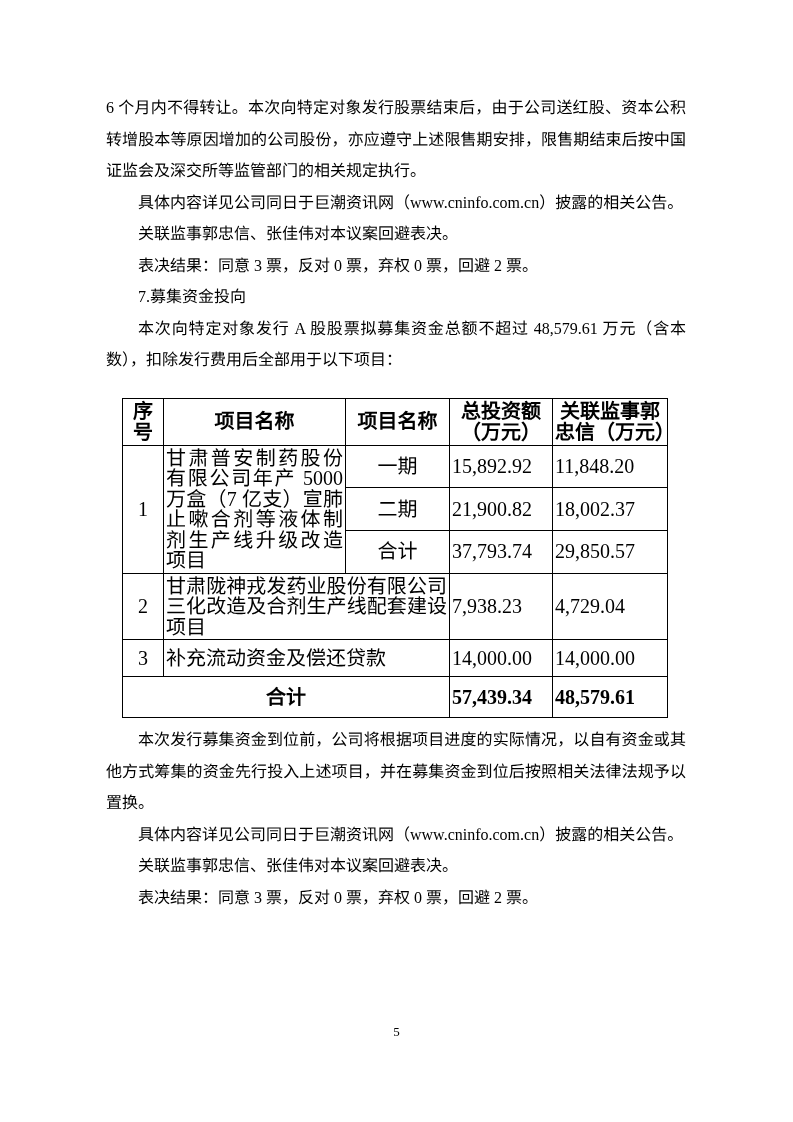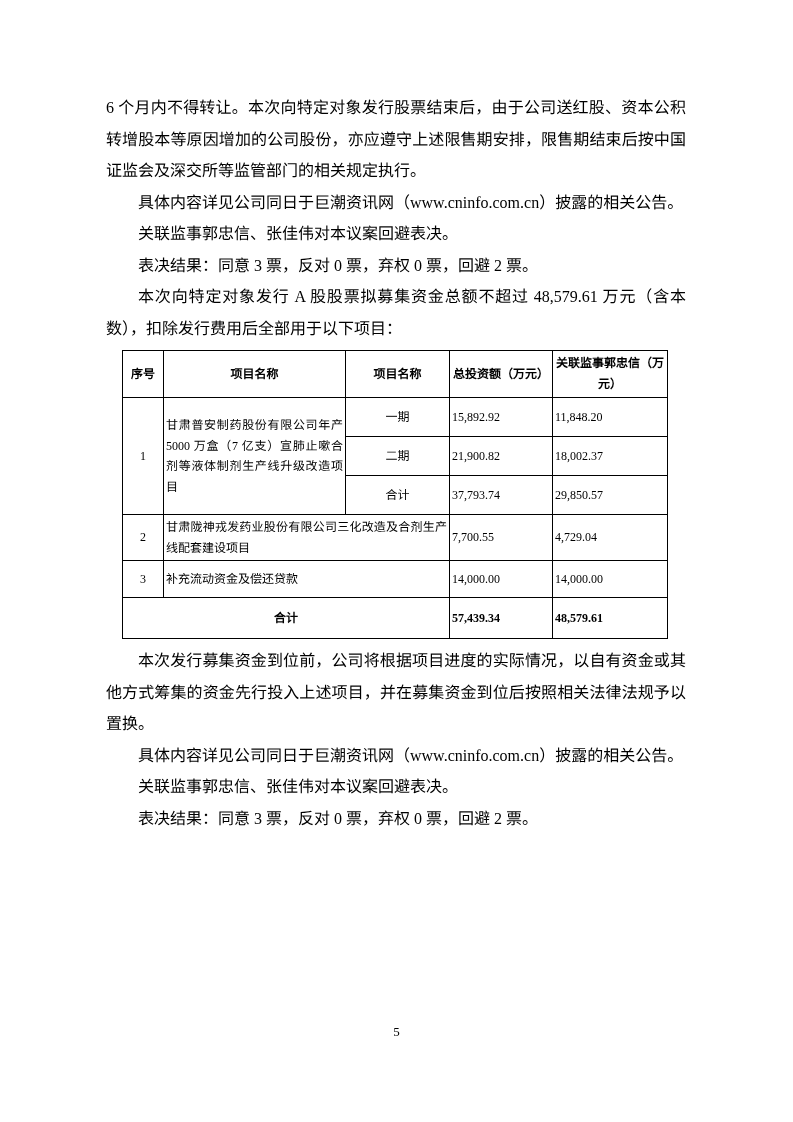--- a/index.html
+++ b/index.html
@@ -28,22 +28,22 @@
     margin: 0;
     padding: 0;
   }
   p.indent {
     text-indent: 2em;
   }
   table.fund-table {
     border-collapse: collapse;
     table-layout: fixed;
     width: 545px;
-    margin: 6px 0 6px 16px;
-    font-size: 12px;
+    margin: 22px 0 6px 16px;
+    font-size: 20px;
     line-height: 20.5px;
     text-align: center;
   }
   table.fund-table th,
   table.fund-table td {
     border: 1.5px solid #000000;
     padding: 2px 2px;
     vertical-align: middle;
     overflow: hidden;
   }
@@ -98,20 +98,21 @@
 </style>
 </head>
 <body>
 
 <div class="page-content">
 
   <p class="para">6 个月内不得转让。本次向特定对象发行股票结束后，由于公司送红股、资本公积转增股本等原因增加的公司股份，亦应遵守上述限售期安排，限售期结束后按中国证监会及深交所等监管部门的相关规定执行。</p>
   <p class="para indent">具体内容详见公司同日于巨潮资讯网（www.cninfo.com.cn）披露的相关公告。</p>
   <p class="para indent">关联监事郭忠信、张佳伟对本议案回避表决。</p>
   <p class="para indent">表决结果：同意 3 票，反对 0 票，弃权 0 票，回避 2 票。</p>
+  <p class="para indent">7.募集资金投向</p>
   <p class="para indent">本次向特定对象发行 A 股股票拟募集资金总额不超过 48,579.61 万元（含本数），扣除发行费用后全部用于以下项目：</p>
 
   <table class="fund-table">
     <colgroup>
       <col class="col-no">
       <col class="col-name">
       <col class="col-phase">
       <col class="col-total">
       <col class="col-raised">
     </colgroup>
@@ -138,21 +139,21 @@
         <td class="cell-num">18,002.37</td>
       </tr>
       <tr>
         <td class="cell-phase">合计</td>
         <td class="cell-num">37,793.74</td>
         <td class="cell-num">29,850.57</td>
       </tr>
       <tr class="row-p2">
         <td class="cell-no">2</td>
         <td class="cell-name" colspan="2">甘肃陇神戎发药业股份有限公司三化改造及合剂生产线配套建设项目</td>
-        <td class="cell-num">7,700.55</td>
+        <td class="cell-num">7,938.23</td>
         <td class="cell-num">4,729.04</td>
       </tr>
       <tr class="row-p3">
         <td class="cell-no">3</td>
         <td class="cell-name" colspan="2">补充流动资金及偿还贷款</td>
         <td class="cell-num">14,000.00</td>
         <td class="cell-num">14,000.00</td>
       </tr>
       <tr class="row-total">
         <td class="cell-total-label" colspan="3">合计</td>

